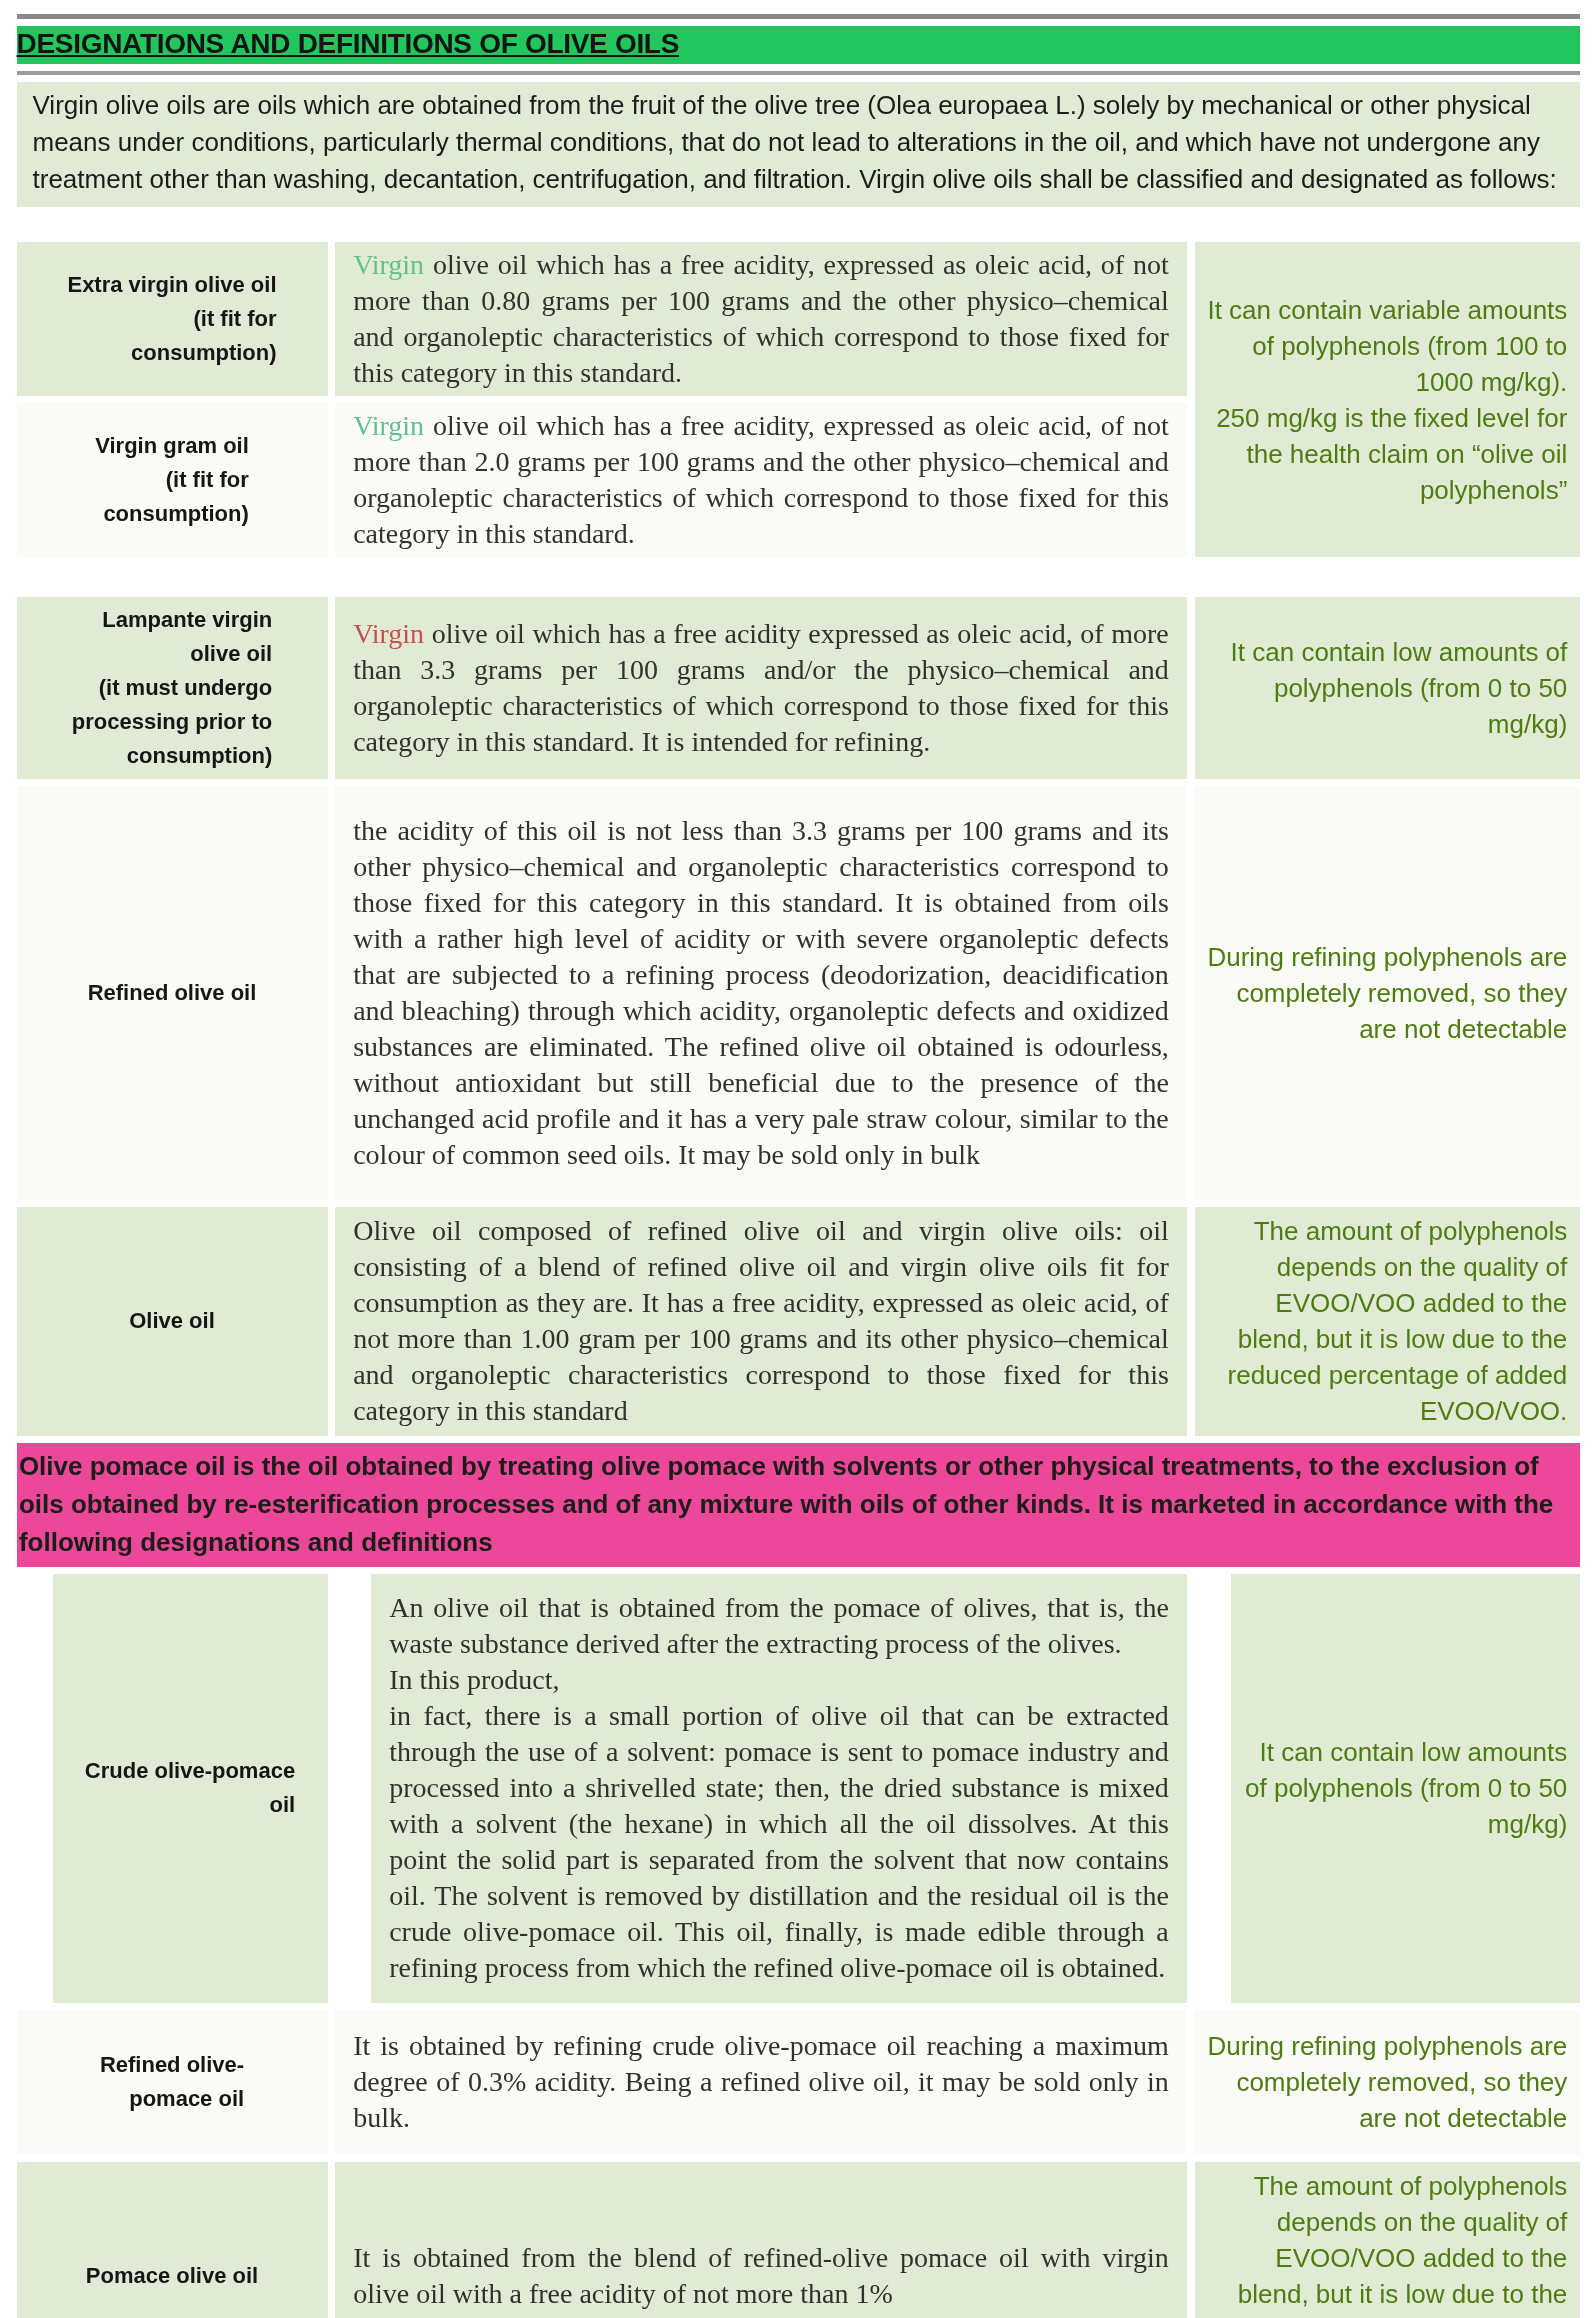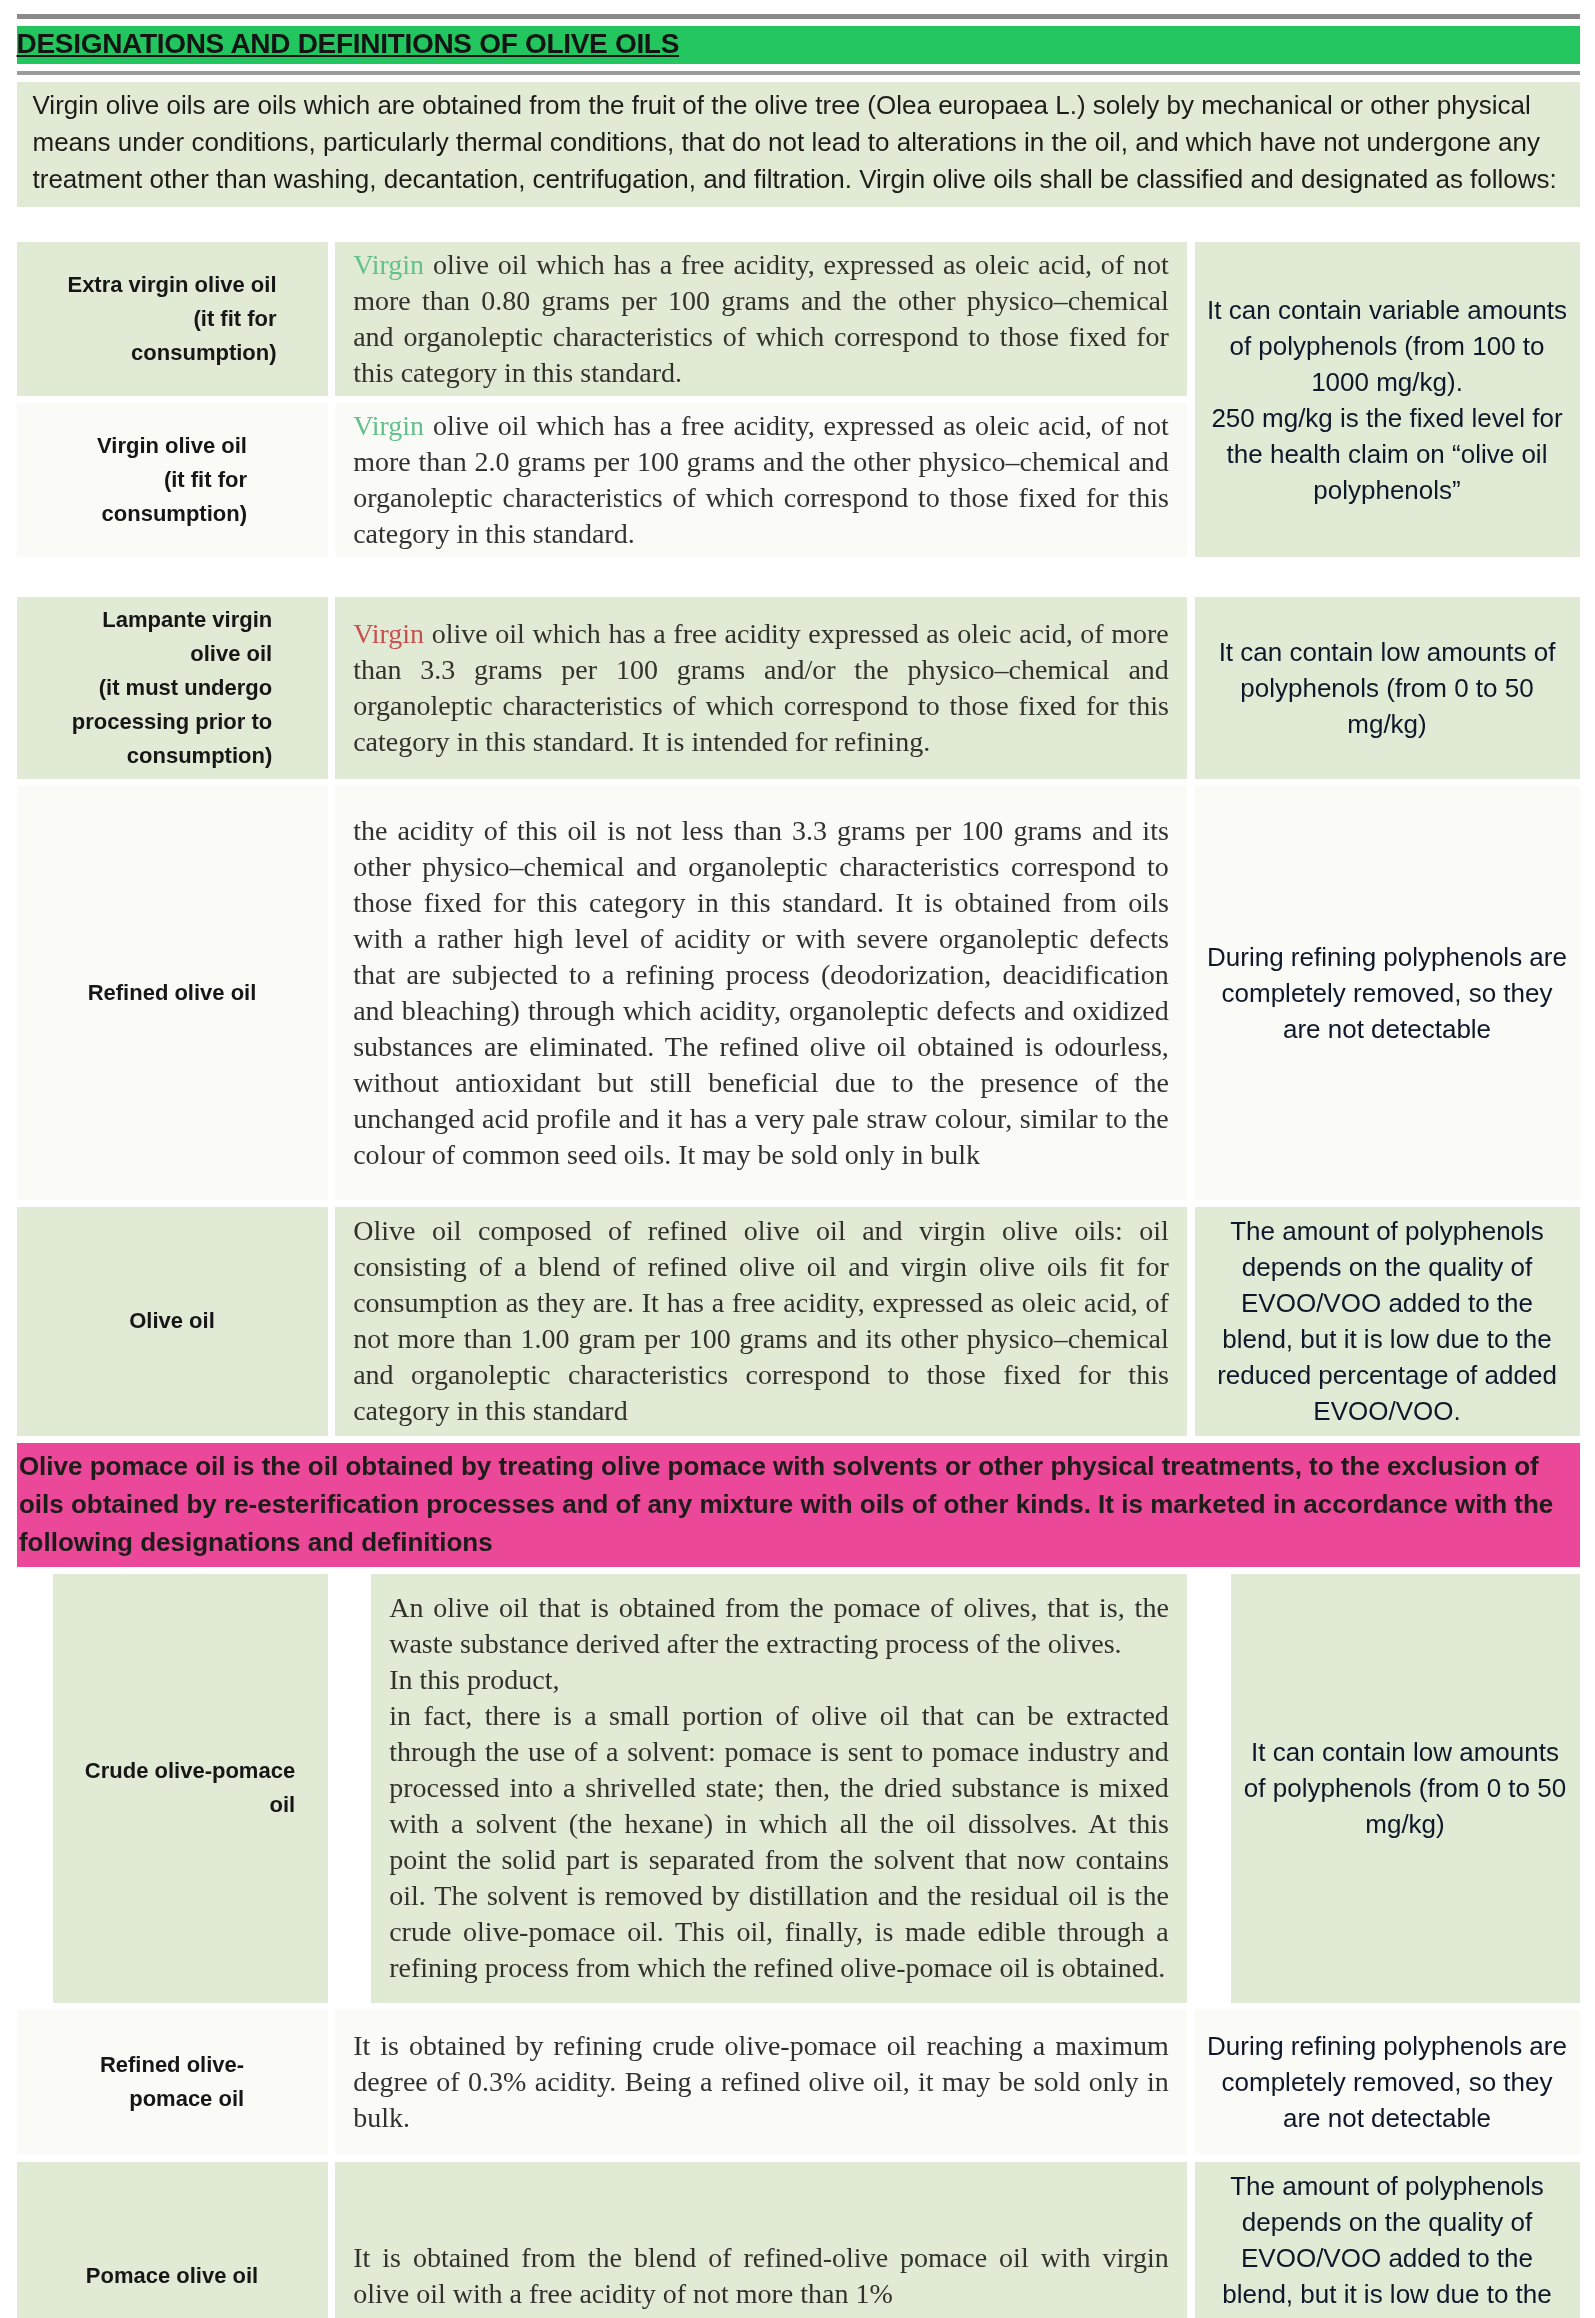--- a/index.html
+++ b/index.html
@@ -79,24 +79,24 @@
     font-family:Liberation Serif, serif;
   }
   .def-inner{
     width:100%;
     text-align:justify;
     white-space:pre-line;
   }
   .def-lead{font-weight:normal;}
   .poly{
     justify-content:center;
-    text-align:center;
+    text-align:right;
     font-size:26px;
     line-height:36px;
-    color:#0f172a;
+    color:#4d7c0f;
     white-space:pre-line;
     padding:6.1px 12.2px;
   }
   .span2{grid-row:span 2;}
   
   .h-a{min-height:130px;}
   .h-b{min-height:154px;}
   .h-c{min-height:173px;margin-top:32px;}
   .h-d{min-height:414px;}
   .h-e{min-height:203px;}
@@ -122,21 +122,21 @@
 
     <div class="cell name green h-a">Extra virgin olive oil
 (it fit for
 consumption)</div>
     <div class="cell def green h-a">
       <div class="def-inner"><span class="def-lead" style="color: rgb(98, 192, 141);">Virgin</span><span> olive oil which has a free acidity, expressed as oleic acid, of not more than 0.80 grams per 100 grams and the other physico–chemical and organoleptic characteristics of which correspond to those fixed for this category in this standard.</span></div>
     </div>
     <div class="cell poly green span2">It can contain variable amounts of polyphenols (from 100 to 1000 mg/kg).
 250 mg/kg is the fixed level for the health claim on “olive oil polyphenols”</div>
 
-    <div class="cell name white h-b">Virgin olive oil
+    <div class="cell name white h-b">Virgin gram oil
 (it fit for
 consumption)</div>
     <div class="cell def white h-b">
       <div class="def-inner"><span class="def-lead" style="color: rgb(98, 192, 141);">Virgin</span><span> olive oil which has a free acidity, expressed as oleic acid, of not more than 2.0 grams per 100 grams and the other physico–chemical and organoleptic characteristics of which correspond to those fixed for this category in this standard.</span></div>
     </div>
 
     <div class="cell name green h-c">Lampante virgin
 olive oil
 (it must undergo
 processing prior to

